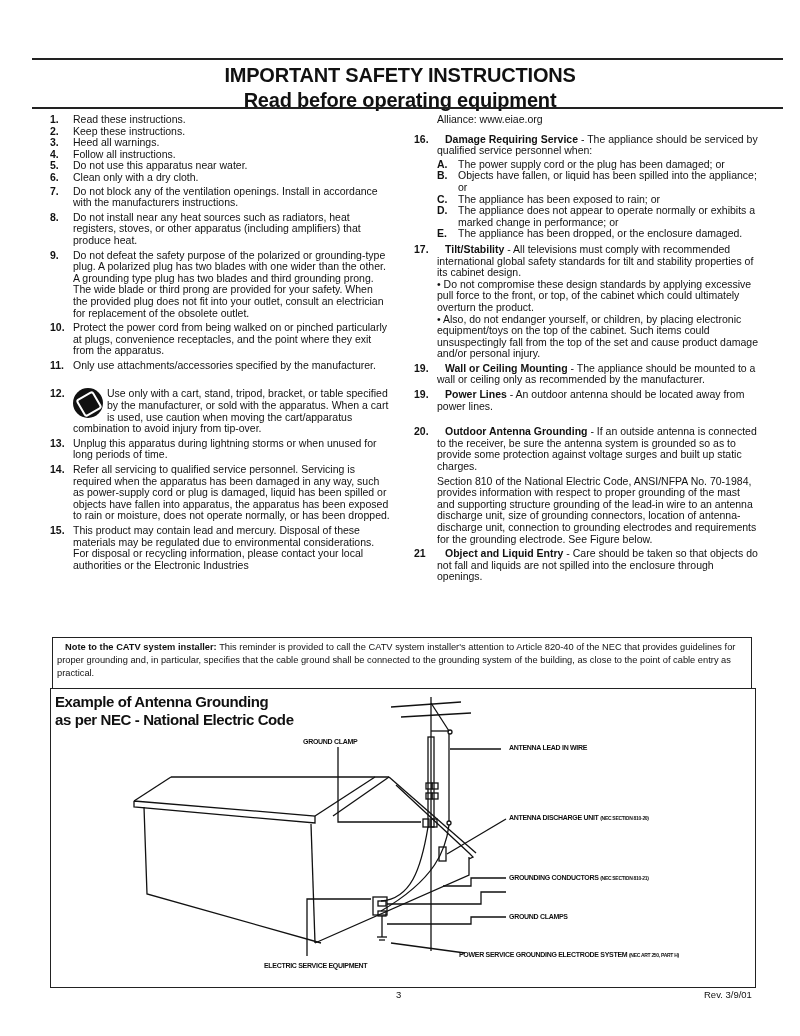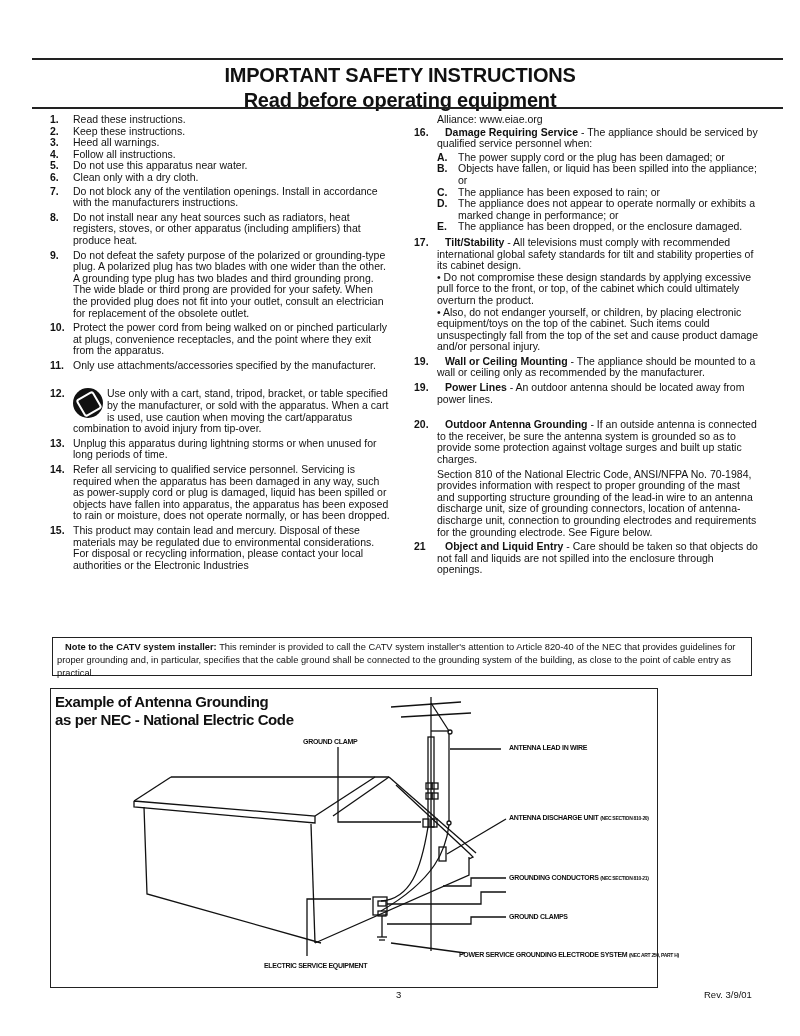--- a/index.html
+++ b/index.html
@@ -9,22 +9,22 @@
   .title { position: absolute; left: 0; width: 800px; text-align: center; font-weight: bold; font-size: 20px; letter-spacing: -0.2px; line-height: 24px; }
   .col { position: absolute; font-size: 10.5px; line-height: 11.6px; }
   .item { display: flex; }
   .num { font-weight: bold; width: 23px; flex-shrink: 0; }
   .txt { flex: 1; }
   .b { font-weight: bold; padding-left: 8px; }
   .sub { display: flex; margin-left: 23px; }
   .sub .num { width: 21px; }
   .cart-icon { width: 30px; height: 30px; border-radius: 50%; background: #111; display: inline-block; float: left; margin: 0 4px 0 0; position: relative; }
   .cart-icon::after { content: ""; position: absolute; left: 6px; top: 6px; width: 16px; height: 16px; border: 2px solid #fff; border-radius: 3px; transform: rotate(-30deg); }
-  .note { position: absolute; left: 52px; top: 637px; width: 700px; height: 39px; border: 1.5px solid #222; padding: 3px 4px; font-size: 9.3px; line-height: 13px; }
-  .figure { position: absolute; left: 50px; top: 688px; width: 608px; height: 300px; border: 1.5px solid #222; }
+  .note { position: absolute; left: 52px; top: 637px; width: 700px; height: 52px; border: 1.5px solid #222; padding: 3px 4px; font-size: 9.3px; line-height: 13px; }
+  .figure { position: absolute; left: 50px; top: 688px; width: 706px; height: 300px; border: 1.5px solid #222; }
   .fig-title { position: absolute; left: 4px; top: 4px; font-weight: bold; font-size: 15px; line-height: 18px; letter-spacing: -0.4px; }
   .lbl { position: absolute; font-size: 7px; font-weight: bold; letter-spacing: -0.3px; white-space: nowrap; }
   .lbl small { font-size: 5px; }
   .footer { position: absolute; top: 989px; font-size: 9.5px; }
 </style>
 </head>
 <body>
 
 <div class="rule" style="top:58px;"></div>
 <div class="title" style="top:63px;">IMPORTANT SAFETY INSTRUCTIONS</div>
@@ -90,21 +90,21 @@
     </div>
   <div class="item" style="margin-top:3px;">
       <span class="num">15.</span>
       <span class="txt">This product may contain lead and mercury. Disposal of these materials may be regulated due to environmental considerations. For disposal or recycling information, please contact your local authorities or the Electronic Industries</span>
     </div>
 </div>
 
 <div class="col" style="left:414px; top:114px; width:345px;">
   <div style="margin-left:23px;">Alliance: www.eiae.org</div>
 
-  <div class="item" style="margin-top:1px;">
+  <div class="item" style="margin-top:8px;">
       <span class="num">16.</span>
       <span class="txt"><span class="b">Damage Requiring Service</span><span> - The appliance should be serviced by qualified service personnel when:</span></span>
     </div>
   <div class="sub" style="margin-top:2px;">
       <span class="num">A.</span>
       <span class="txt">The power supply cord or the plug has been damaged; or</span>
     </div>
   <div class="sub">
       <span class="num">B.</span>
       <span class="txt">Objects have fallen, or liquid has been spilled into the appliance; or</span>

